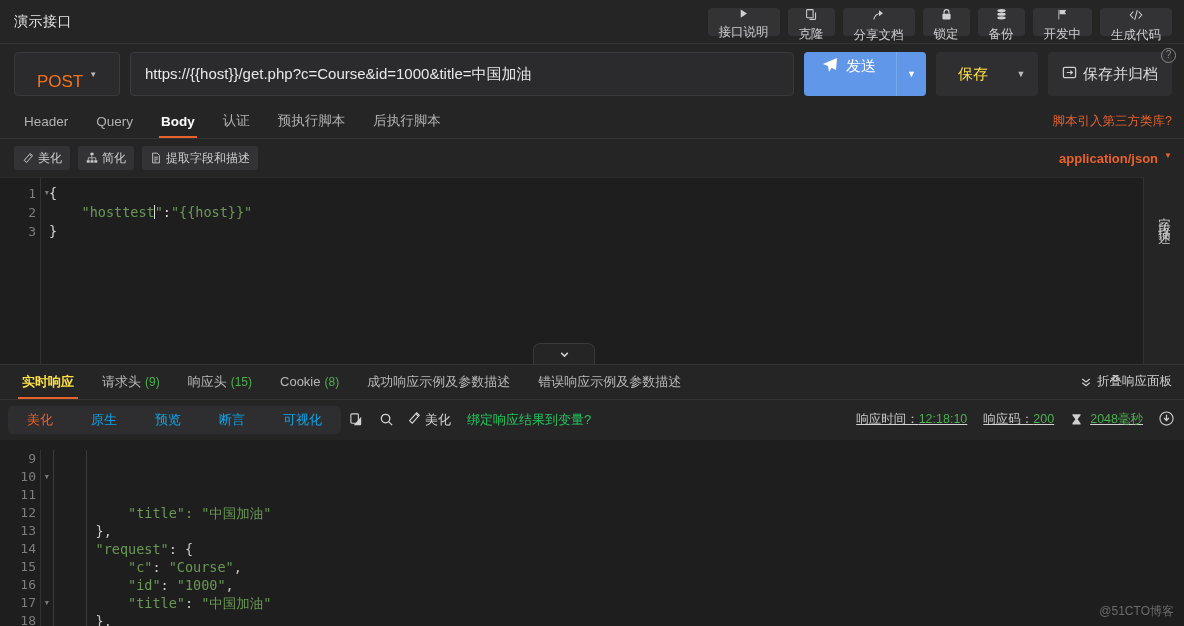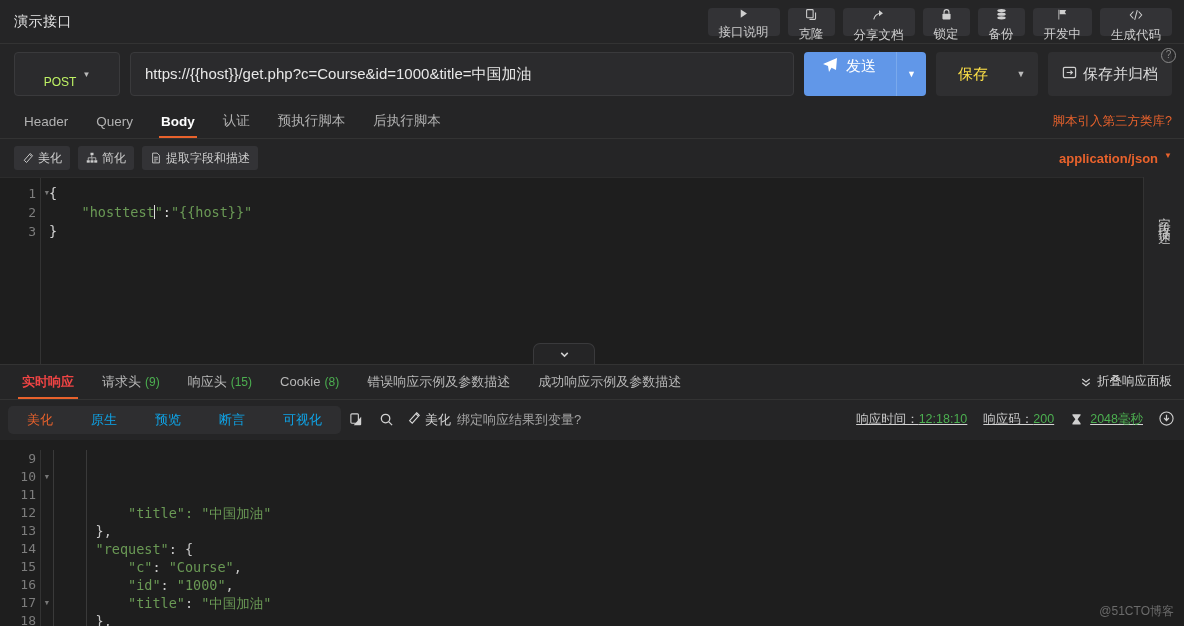--- a/index.html
+++ b/index.html
@@ -41,21 +41,21 @@
     padding: 0 12px 0 14px;
     background: #252526;
     position: relative;
   }
   .method-box {
     width: 106px; height: 44px;
     background: #2b2b2d; border: 1px solid #3a3a3c; border-radius: 4px;
     display: flex; align-items: center; justify-content: center; gap: 6px;
     cursor: pointer;
   }
-  .method-box .m { font-size: 12px; color: #bef264; margin-top: 16px; }
+  .method-box .m { font-size: 17px; color: #f97316; margin-top: 16px; }
   .method-box .caret { font-size: 8px; color: #bbb; }
   .url-input {
     flex: 1; height: 44px;
     background: #2b2b2d; border: 1px solid #3a3a3c; border-radius: 4px;
     color: #e8e8e8; font-size: 15px;
     padding: 0 14px;
     font-family: inherit;
     outline: none;
   }
   .send-group { display: flex; height: 44px; border-radius: 4px; overflow: hidden; }
@@ -170,21 +170,21 @@
   
   .resp-tabs {
     height: 36px; min-height: 36px; display: flex; align-items: stretch;
     padding-left: 8px; background: #252526; border-top: 1px solid #333;
     border-bottom: 1px solid #333;
   }
   .rsptab {
     display: flex; align-items: center; gap: 4px; padding: 0 14px;
     font-size: 13px; color: #b8b8b8; cursor: pointer; position: relative; white-space: nowrap;
   }
-  .rsptab.active { color: #ef4444; font-weight: bold; }
+  .rsptab.active { color: #fde047; font-weight: bold; }
   .rsptab.active::after {
     content: ""; position: absolute; left: 10px; right: 10px; bottom: 0;
     height: 2px; background: #e8622c;
   }
   .cnt { color: #4caf50; font-size: 12px; font-weight: normal; }
   .collapse-link {
     margin-left: auto; display: flex; align-items: center; gap: 5px;
     font-size: 12.5px; color: #d0d0d0; padding-right: 12px; cursor: pointer;
   }
 
@@ -203,21 +203,21 @@
   .seg-item.active { color: #e8622c; }
   .icon-btn {
     width: 30px; height: 28px; display: flex; align-items: center; justify-content: center;
     background: transparent; border: none; color: #d2d2d2; cursor: pointer;
   }
   .beautify-btn {
     display: inline-flex; align-items: center; gap: 4px;
     background: transparent; border: none; color: #d6d6d6; font-size: 13px;
     cursor: pointer; font-family: inherit; padding: 0 6px;
   }
-  .bind-link { color: #a3a3a3; font-size: 13px; cursor: pointer; margin-left: 0; }
+  .bind-link { color: #22c55e; font-size: 13px; cursor: pointer; margin-left: 10px; }
   .resp-stats { margin-left: auto; display: flex; align-items: center; gap: 16px; font-size: 12.5px; text-decoration: underline; }
   .stat-label { color: #c9c9c9; }
   .stat-val { color: #4caf50; }
   .dl-btn { background: transparent; border: none; color: #cfcfcf; cursor: pointer; font-size: 13px; }
 
   
   .resp-body { flex: 1; display: flex; background: #1e1e1e; position: relative; overflow: hidden; min-height: 0; }
   .resp-gutter {
     width: 41px; background: #1e1e1e; border-right: 1px solid #333;
     font-family: "DejaVu Sans Mono", "Liberation Mono", monospace;
@@ -433,24 +433,24 @@
       </div>
       <div class="rsptab">
         <span>响应头</span>
         <span class="cnt">(15)</span>
       </div>
       <div class="rsptab">
         <span>Cookie</span>
         <span class="cnt">(8)</span>
       </div>
       <div class="rsptab">
+        <span>成功响应示例及参数描述</span>
+      </div>
+      <div class="rsptab">
         <span>错误响应示例及参数描述</span>
-      </div>
-      <div class="rsptab">
-        <span>成功响应示例及参数描述</span>
       </div>
       <div class="collapse-link">
       <svg width="12" height="12" viewBox="0 0 16 16" fill="none" stroke="#d0d0d0" stroke-width="1.6">
           <path d="M3 4l5 4 5-4M3 9l5 4 5-4"></path>
         </svg>
       <span>折叠响应面板</span>
     </div>
   </div>
 
   <div class="resp-tools">

